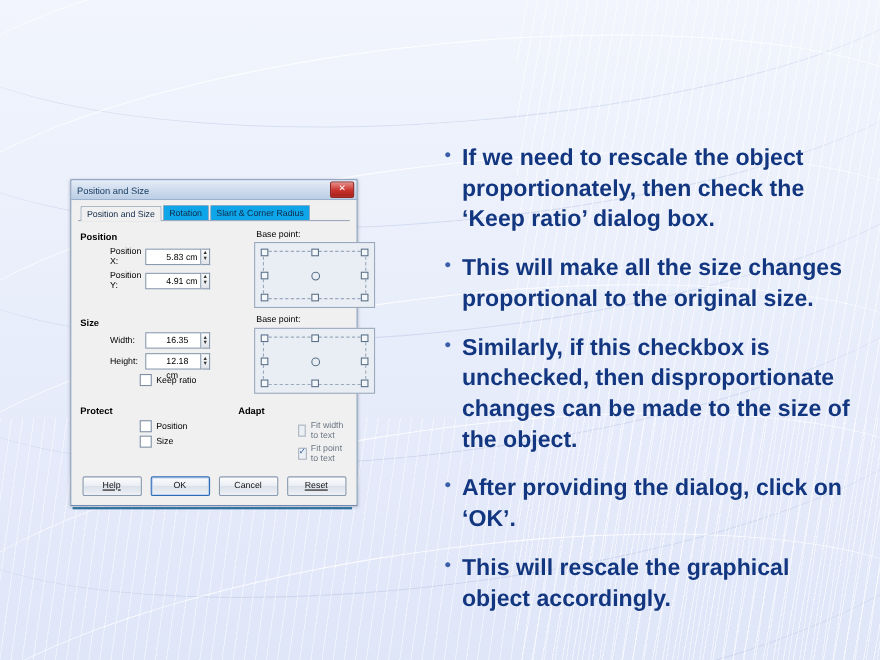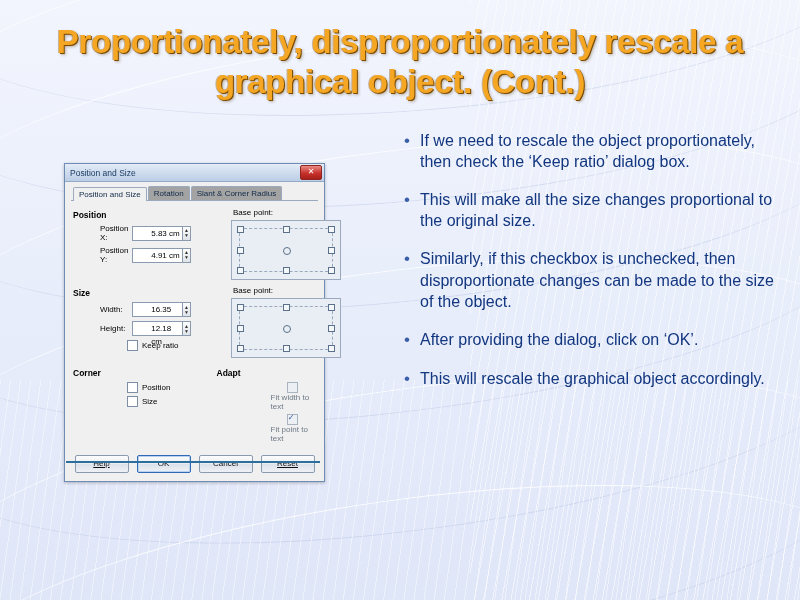--- a/index.html
+++ b/index.html
@@ -99,23 +99,23 @@
   .bullet .dot {
     flex: 0 0 auto;
     width: 16px;
     color: #3a5fa8;
     font-size: 17px;
     line-height: 22px;
     text-align: left;
   }
   .bullet .btext {
     flex: 1 1 auto;
-    font-size: 16px;
+    font-size: 21px;
     line-height: 1.32;
-    font-weight: normal;
+    font-weight: bold;
     color: #12367f;
   }
 
   
   #dialog-shot {
     position: absolute;
     left: 64px;
     top: 163px;
     width: 259px;
     background: #f0f0f0;
@@ -156,21 +156,21 @@
     display: flex;
     border-bottom: 1px solid #9aa9bd;
     margin-bottom: 7px;
     padding-left: 2px;
   }
   .tab {
     font-size: 8px;
     padding: 2px 5px 2px 5px;
     border: 1px solid #9aa9bd;
     border-bottom: none;
-    background: #a3a3a3;
+    background: #0ea5e9;
     margin-right: 1px;
     border-radius: 2px 2px 0 0;
     color: #102a47;
   }
   .tab.active {
     background: #f0f0f0;
     position: relative;
     top: 1px;
   }
   .sec-title {
@@ -271,21 +271,21 @@
   }
   .chk.checked::after {
     content: "\2713";
     position: absolute;
     left: 0px; top: -2px;
     font-size: 8px;
     color: #2b5a9c;
     line-height: 10px;
   }
   .chk.dim { background: #eceff3; border-color: #aab4c1; }
-  .chk-row.dim { color: #6d7886; flex-direction: column; }
+  .chk-row.dim { color: #6d7886; }
   .btn-row {
     display: flex;
     justify-content: center;
     gap: 8px;
     margin-top: 9px;
     padding-bottom: 2px;
   }
   .btn {
     width: 52px;
     height: 16px;
@@ -318,21 +318,20 @@
   <div class="wave w1"></div>
   <div class="wave w2"></div>
   <div class="wave w3"></div>
   <div class="wave w4"></div>
   <div class="wave w5"></div>
   <div class="wave w6"></div>
   <div class="wave w7"></div>
   <div class="hatch"></div>
   <div class="hatch2"></div>
 
-  <div id="title">Proportionately, disproportionately rescale a graphical object. (Cont.)</div>
 
   <div id="bullets">
     <div class="bullet">
       <span class="dot">•</span>
       <span class="btext">If we need to rescale the object proportionately, then check the ‘Keep ratio’ dialog box.</span>
     </div>
     <div class="bullet">
       <span class="dot">•</span>
       <span class="btext">This will make all the size changes proportional to the original size.</span>
     </div>
@@ -440,21 +439,21 @@
               <span class="handle h-bl"></span>
               <span class="handle h-bc"></span>
               <span class="handle h-br"></span>
             </div>
           </div>
         </div>
       </div>
 
       <div class="cols" style="margin-top:8px;">
         <div class="left-col">
-          <div class="sec-title">Corner</div>
+          <div class="sec-title">Protect</div>
           <div class="chk-row">
             <span class="chk"></span>
             <span>Position</span>
           </div>
           <div class="chk-row">
             <span class="chk"></span>
             <span>Size</span>
           </div>
         </div>
         <div class="right-col">

